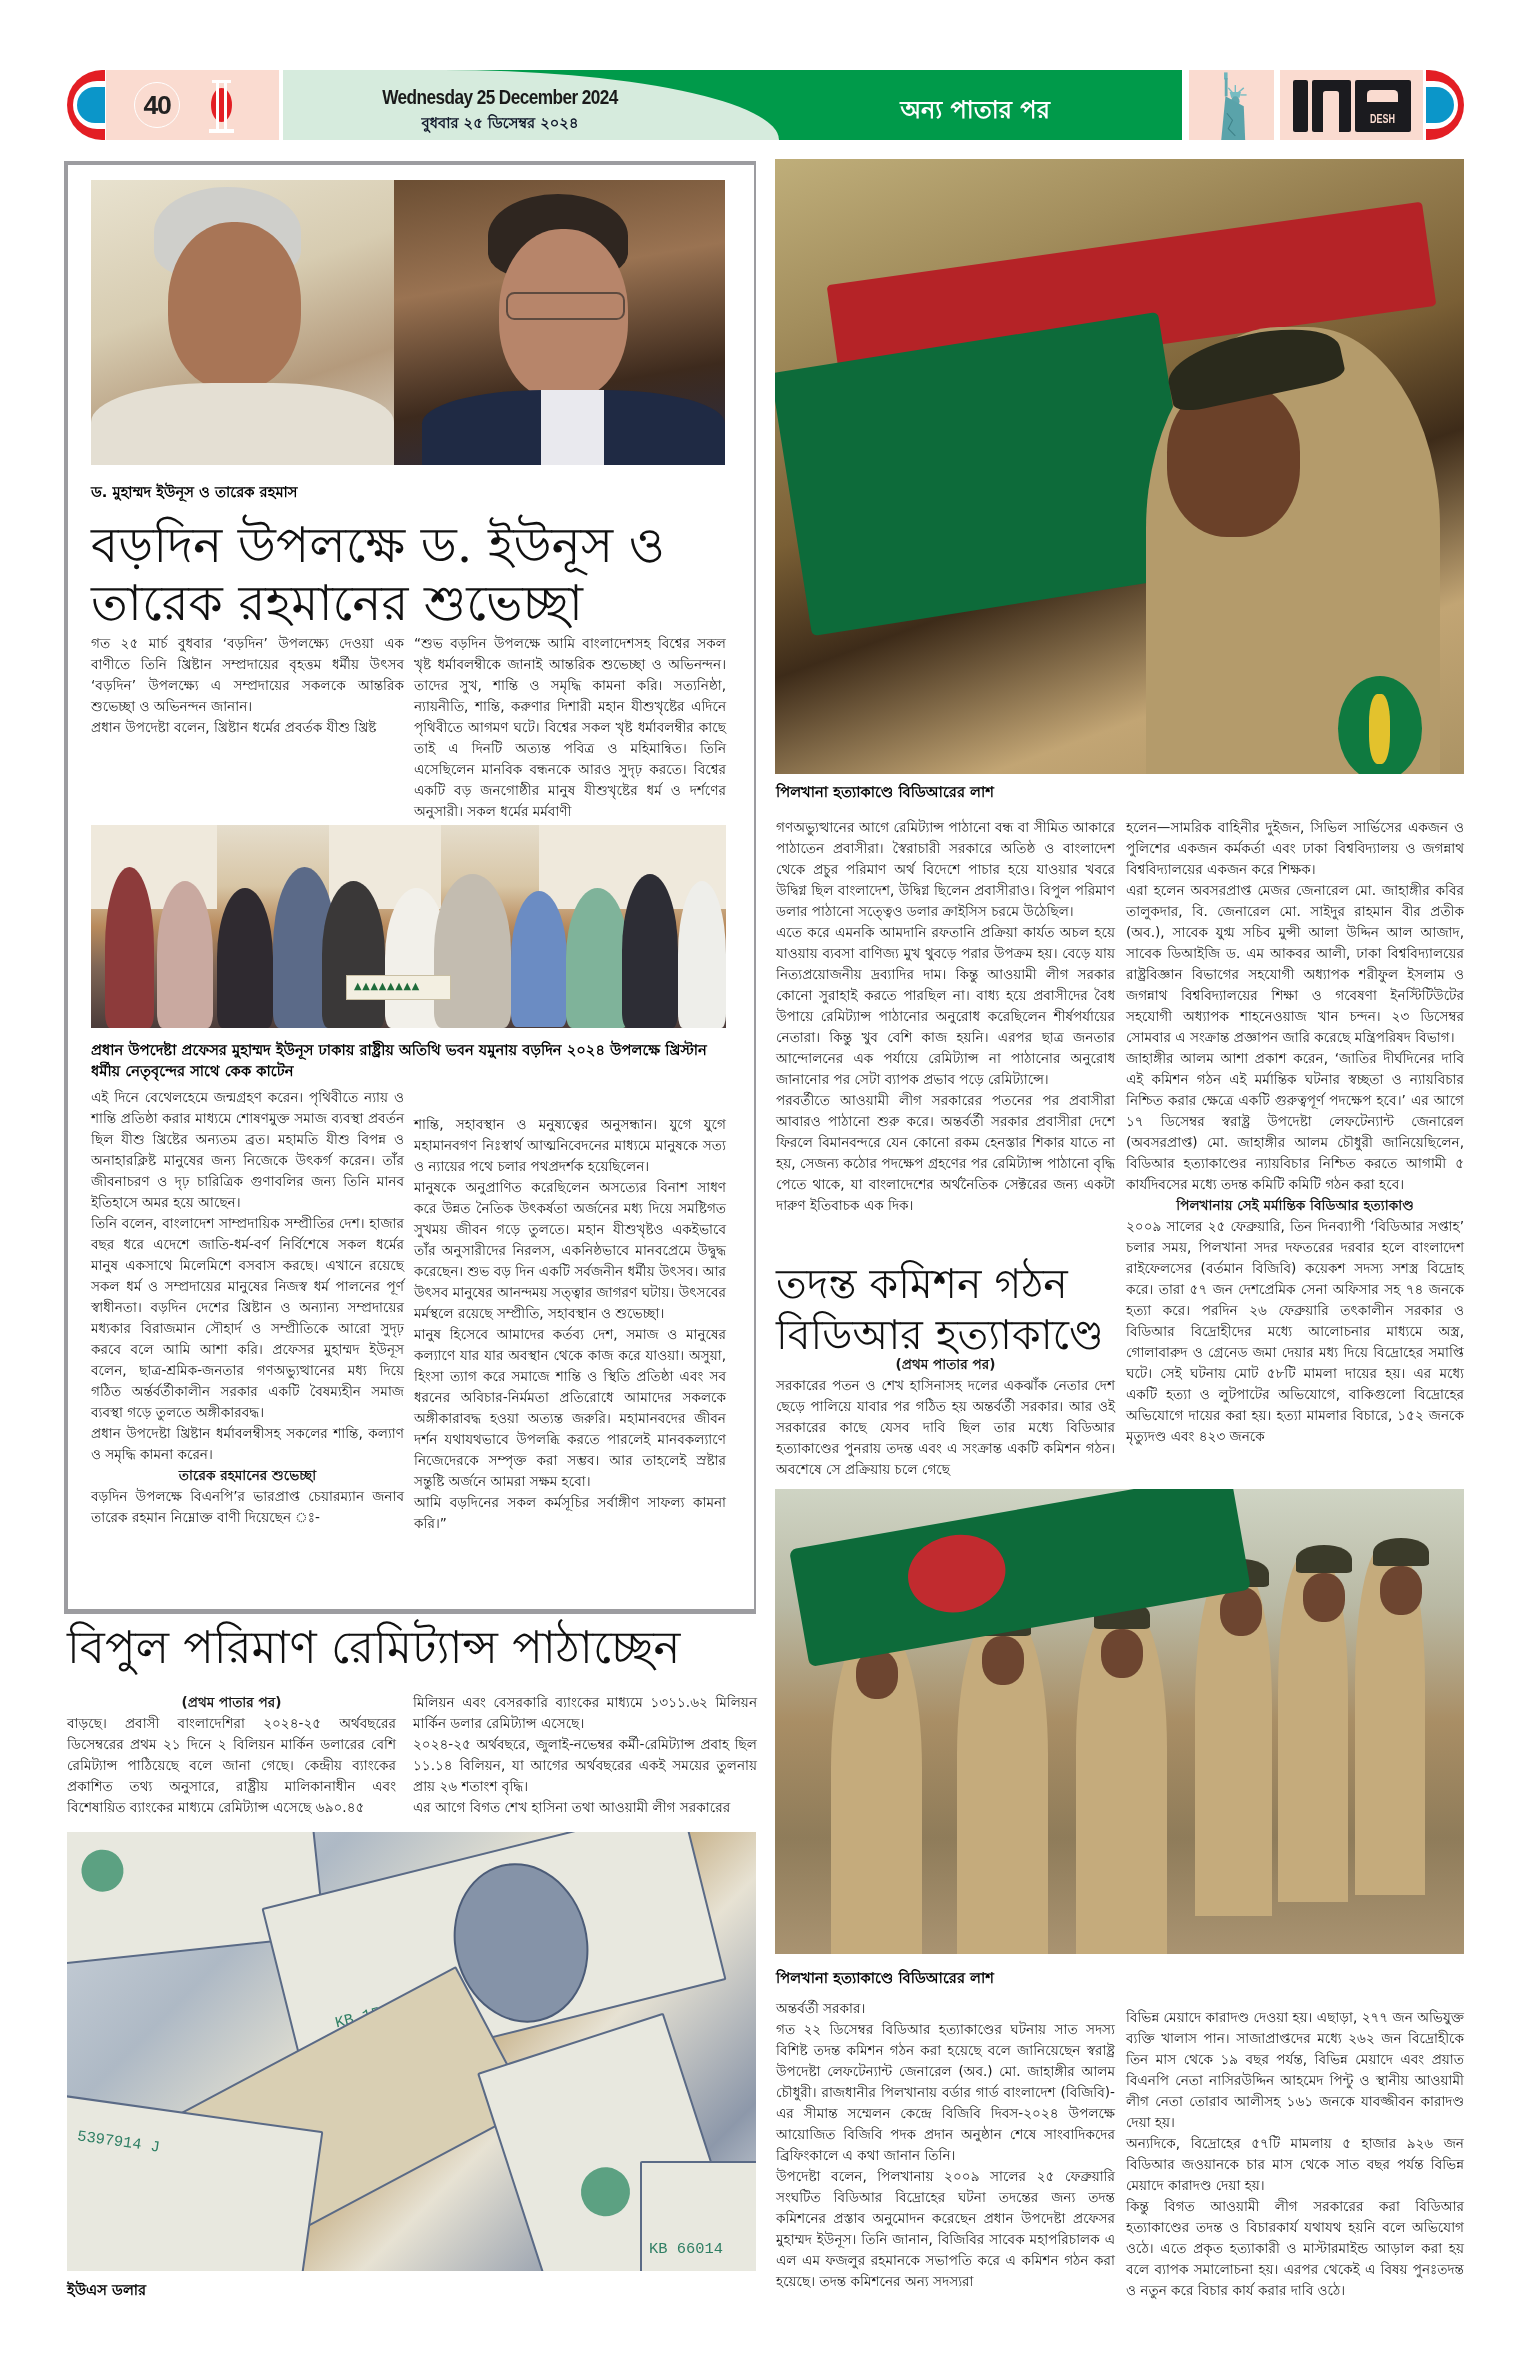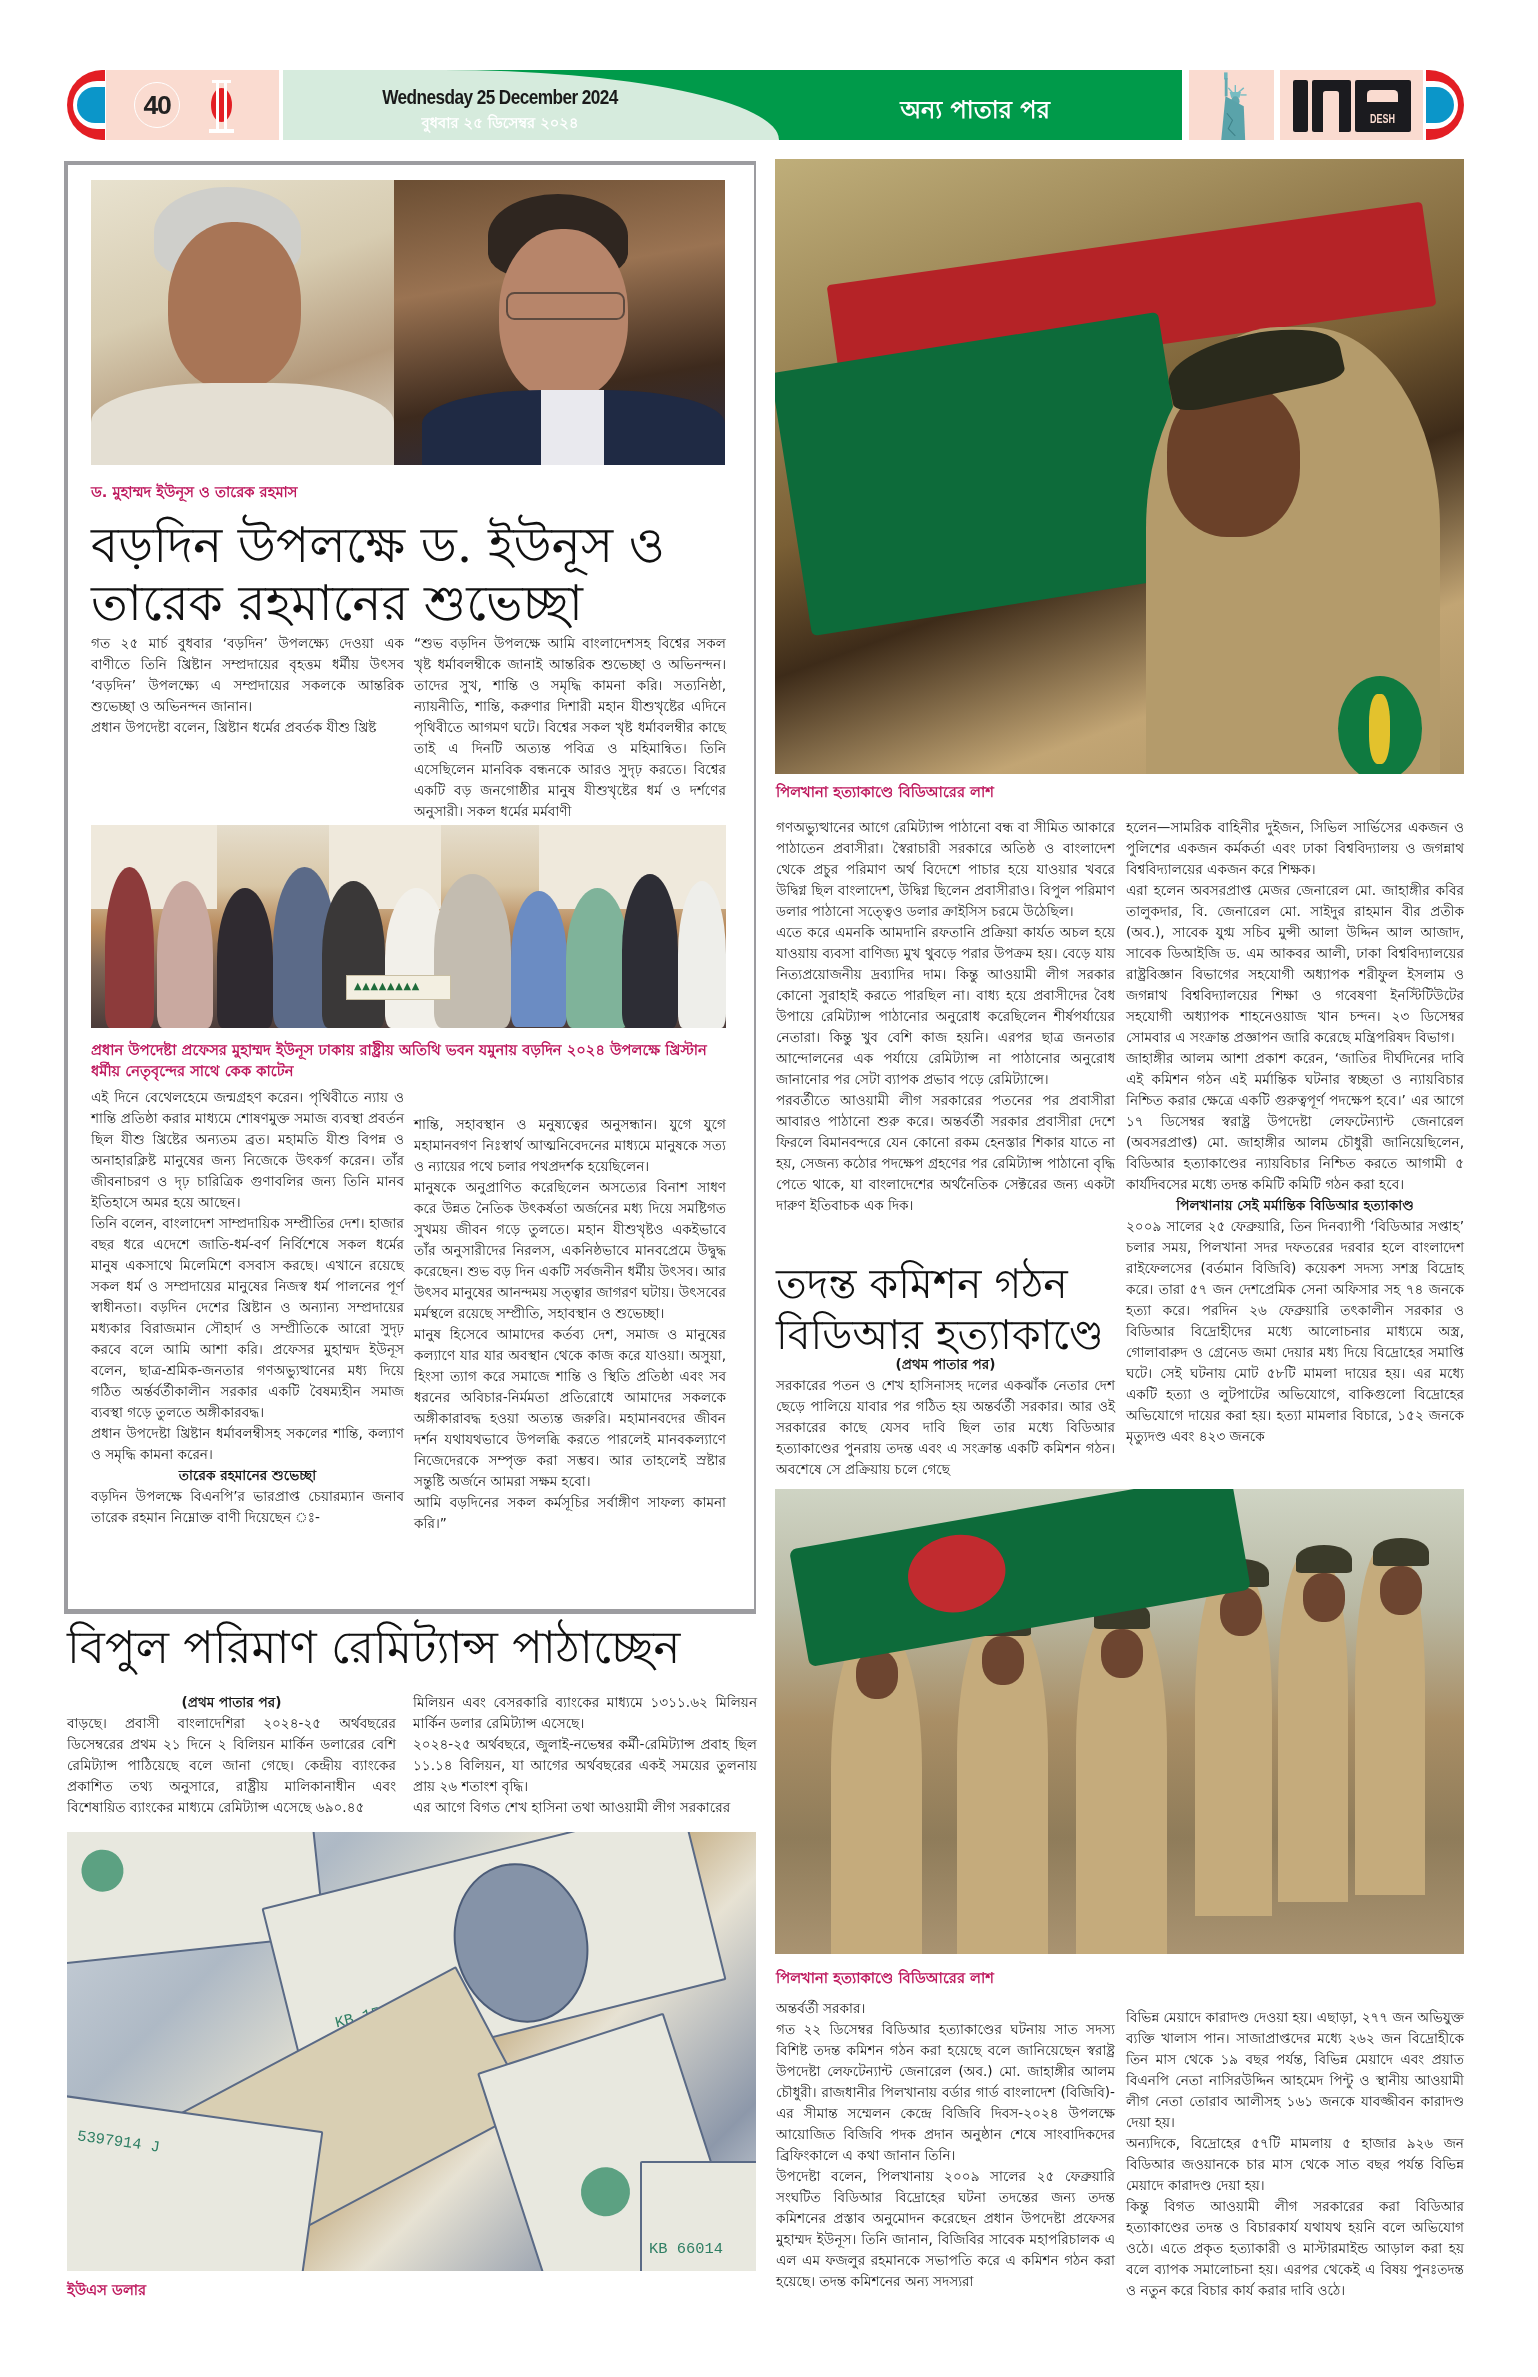--- a/index.html
+++ b/index.html
@@ -15,21 +15,21 @@
   .pagebox { left: 106px; width: 173px; top: 70px; height: 70px; background: #fadbd0; }
   .pagenum { position: absolute; left: 28px; top: 12px; width: 46px; height: 46px; border-radius: 50%; border: 1.4px solid #fff; font-family: "Liberation Sans", sans-serif; font-weight: bold; font-size: 26.6px; color: #222; display: flex; align-items: center; justify-content: center; letter-spacing: -1.4px; }
   .shaheed { position: absolute; left: 103px; top: 8.4px; width: 25px; height: 55px; }
   .shaheed .sun { position: absolute; left: 2.1px; top: 9.8px; width: 21px; height: 34px; border-radius: 50%; background: #e31e24; }
   .shaheed .bar { position: absolute; top: 2.8px; width: 2.8px; height: 49px; background: #fff; }
   .shaheed .base { position: absolute; left: 0; bottom: 0; width: 25px; height: 4.2px; background: #fff; }
   .shaheed .topb { position: absolute; left: 2.8px; top: 1.4px; width: 19.6px; height: 2.8px; background: #fff; }
   .datebox { left: 283px; width: 899px; top: 70px; height: 70px; background: #009a4a; overflow: hidden; }
   .datebox .light { position: absolute; left: 0; top: 0; width: 496px; height: 70px; background: #d6ebdd; border-top-right-radius: 336px 100%; }
   .date-en { position: absolute; left: 70px; top: 15.4px; width: 294px; text-align: center; font-family: "Liberation Sans", sans-serif; font-weight: bold; font-size: 21px; color: #1a1a1a; letter-spacing: -0.7px; transform: scaleX(0.82); transform-origin: center; }
-  .date-bn { position: absolute; left: 70px; top: 41px; width: 294px; text-align: center; font-size: 14.7px; font-weight: bold; color: #ffffff; }
+  .date-bn { position: absolute; left: 70px; top: 41px; width: 294px; text-align: center; font-size: 14.7px; font-weight: bold; color: #0f172a; }
   .section-title { position: absolute; left: 559px; top: 21px; width: 266px; text-align: center; font-size: 24px; color: #ffffff; font-weight: bold; }
   .liberty { left: 1189px; width: 85px; top: 70px; height: 70px; background: #fadbd0; overflow: hidden; }
   .liberty svg { position: absolute; left: 28px; top: 1.4px; }
   .deshbox { left: 1280px; width: 143px; top: 70px; height: 70px; background: #fadbd0; }
   .desh-logo { position: absolute; left: 12.6px; top: 7px; width: 119px; height: 57px; }
   .desh-logo .b1 { position: absolute; left: 0; top: 2.8px; width: 15.4px; height: 52px; background: #1b1b1f; border-radius: 2.1px; }
   .desh-logo .b2 { position: absolute; left: 19.6px; top: 2.8px; width: 39px; height: 52px; background: #1b1b1f; border-radius: 2.1px; }
   .desh-logo .b2::after { content: ""; position: absolute; left: 11.2px; top: 11.2px; width: 15.4px; height: 41px; background: #fadbd0; border-radius: 2.8px 2.8px 0 0; }
   .desh-logo .b3 { position: absolute; left: 62px; top: 2.8px; width: 56px; height: 52px; background: #1b1b1f; border-radius: 2.1px; }
   .desh-logo .b3::after { content: ""; position: absolute; left: 12.6px; top: 9.8px; width: 31px; height: 12.6px; background: #fadbd0; border-radius: 4.2px 4.2px 0 0; }
@@ -43,21 +43,21 @@
   .face { position: absolute; border-radius: 48% 48% 45% 45%; }
   .ph-yunus .hair { position: absolute; left: 63px; top: 7px; width: 147px; height: 91px; border-radius: 50% 50% 30% 30%; background: #cfcfcb; }
   .ph-yunus .face { left: 77px; top: 42px; width: 133px; height: 168px; background: #a87556; }
   .ph-yunus .coat { position: absolute; left: 0; top: 203px; width: 303px; height: 98px; background: #e4dfd3; border-radius: 40% 40% 0 0; }
   .ph-tarek .hair { position: absolute; left: 94px; top: 14px; width: 140px; height: 84px; border-radius: 50% 50% 30% 30%; background: #2f2620; }
   .ph-tarek .face { left: 105px; top: 49px; width: 129px; height: 171px; background: #b7856a; }
   .ph-tarek .glasses { position: absolute; left: 112px; top: 112px; width: 119px; height: 28px; border: 2.1px solid #5d4a3f; border-radius: 8.4px; }
   .ph-tarek .suit { position: absolute; left: 28px; top: 210px; width: 303px; height: 84px; background: #1f2a44; border-radius: 40% 40% 0 0; }
   .ph-tarek .shirt { position: absolute; left: 147px; top: 210px; width: 63px; height: 77px; background: #e9e9ee; }
 
-  .caption { font-weight: bold; font-size: 14.7px; color: #be185d; white-space: nowrap; }
+  .caption { font-weight: bold; font-size: 14.7px; color: #000000; white-space: nowrap; }
   .headline { font-family: "DejaVu Serif", serif; text-align: left; color: #111; line-height: 1.18; }
   .col { font-size: 13.6px; line-height: 21px; text-align: justify; color: #1b1b1b; }
   .col p { margin: 0; }
   .col .lead { font-weight: bold; }
   .col .sub { text-align: center; font-weight: bold; }
 
   .ph-group { left: 91px; top: 825px; width: 635px; height: 203px; background: linear-gradient(180deg, #e5ddcc 0%, #d8c6a6 30%, #b88a5c 50%, #7f6555 70%, #4b3c3a 100%); }
   .ph-group .window { position: absolute; top: 0; height: 84px; background: #efe9dc; }
   .person { position: absolute; border-radius: 50% 50% 10% 10%; }
   .cake { position: absolute; left: 255px; top: 150px; width: 105px; height: 25px; background: #f3efe1; border: 1.4px solid #c9bfa4; }

